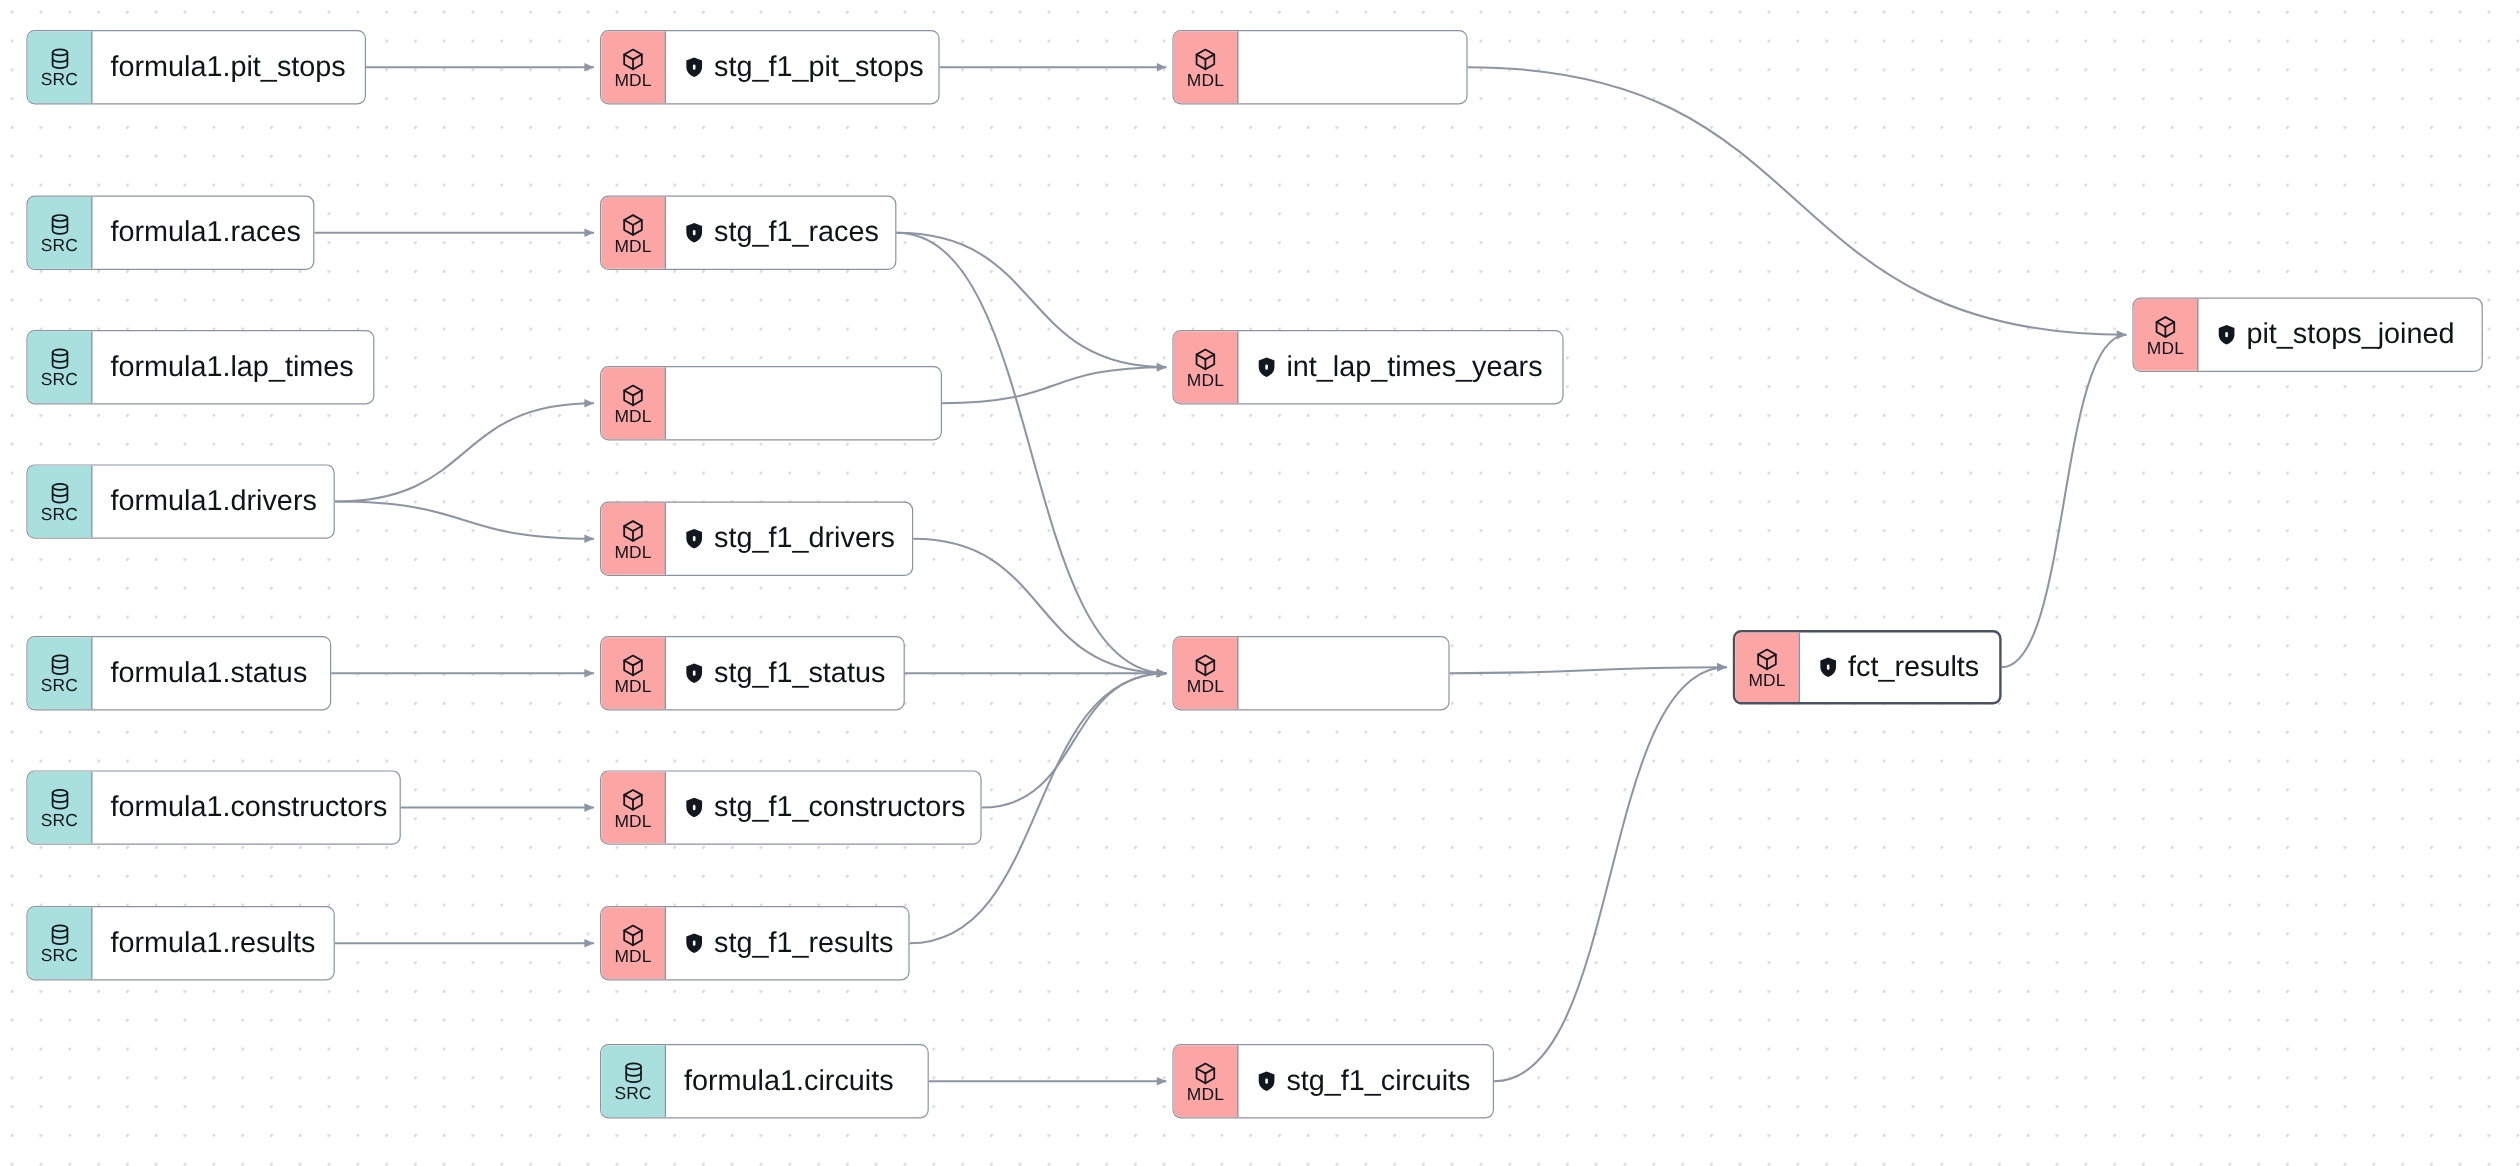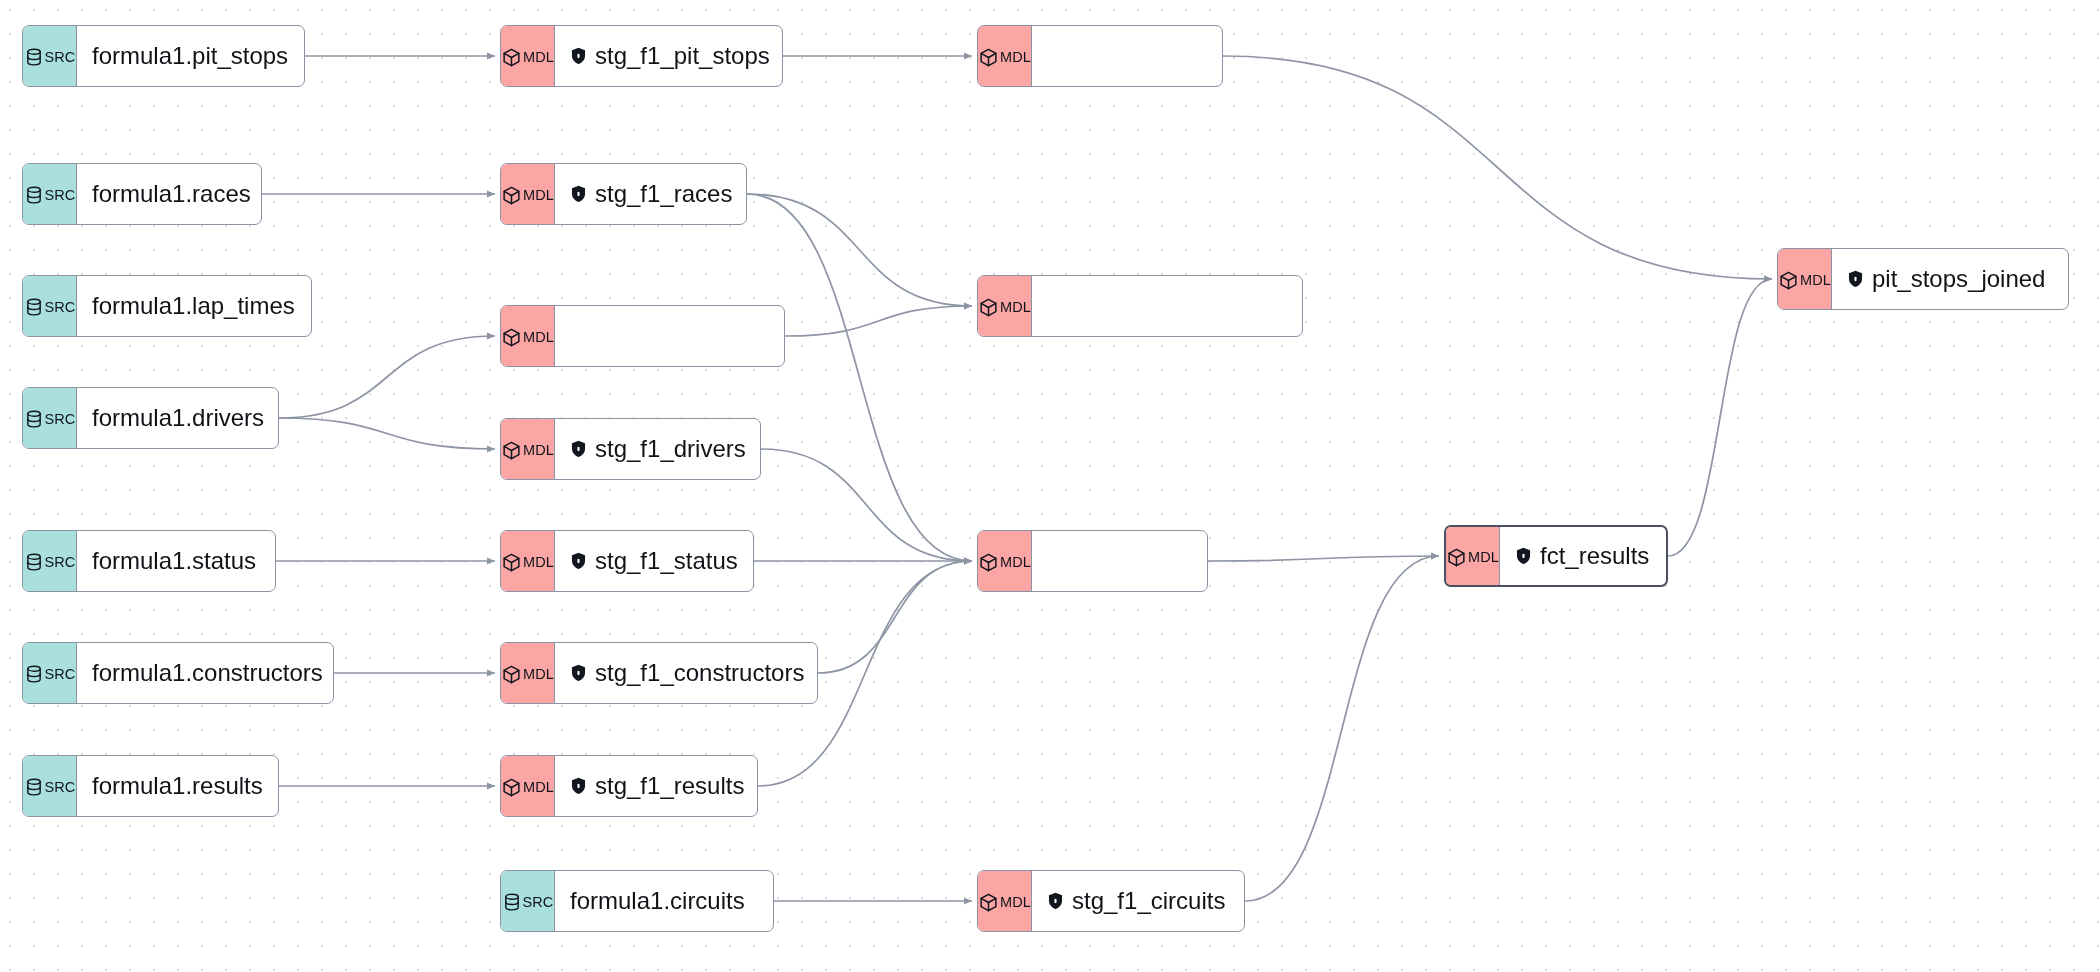--- a/index.html
+++ b/index.html
@@ -43,21 +43,21 @@
     box-shadow: 0 0 0 0 rgba(0,0,0,0);
   }
   .node.selected {
     border-color: #4a5160;
     border-width: 2.2px;
   }
   .node .badge {
     flex: 0 0 auto;
     width: 54px;
     display: flex;
-    flex-direction: row;
+    flex-direction: column;
     align-items: center;
     justify-content: center;
     gap: 1px;
     border-right: 1.4px solid #8a93a3;
     padding-top: 2px;
   }
   .node.src .badge { background: #a9e0dd; }
   .node.mdl .badge { background: #fca5a5; }
   .badge .badge-label {
     font-size: 14.5px;
@@ -374,20 +374,27 @@
       </div>
       <div class="node mdl" style="left: 977px; top: 275px; width: 326px;">
         <div class="badge">
           <svg class="badge-icon" width="21" height="21" viewBox="0 0 24 24" fill="none" stroke="#10151c" stroke-width="1.7" stroke-linejoin="round" stroke-linecap="round">
             <path d="M12 2.6 20.4 7.3v9.4L12 21.4 3.6 16.7V7.3z"></path>
             <path d="M3.6 7.3 12 12l8.4-4.7"></path>
             <path d="M12 12v9.4"></path>
           </svg>
           <span class="badge-label">MDL</span>
         </div>
+        <div class="body">
+          <svg class="shield-icon" width="17" height="18" viewBox="0 0 20 22">
+            <path d="M10 1 18 4.1v6.4c0 5.1-3.4 8.8-8 10.4-4.6-1.6-8-5.3-8-10.4V4.1z" fill="#12171f"></path>
+            <rect x="8.7" y="8.2" width="2.6" height="5.4" rx="1.3" fill="#ffffff"></rect>
+          </svg>
+          <span class="label">int_lap_times_years</span>
+        </div>
       </div>
       <div class="node mdl" style="left: 977px; top: 530px; width: 231px;">
         <div class="badge">
           <svg class="badge-icon" width="21" height="21" viewBox="0 0 24 24" fill="none" stroke="#10151c" stroke-width="1.7" stroke-linejoin="round" stroke-linecap="round">
             <path d="M12 2.6 20.4 7.3v9.4L12 21.4 3.6 16.7V7.3z"></path>
             <path d="M3.6 7.3 12 12l8.4-4.7"></path>
             <path d="M12 12v9.4"></path>
           </svg>
           <span class="badge-label">MDL</span>
         </div>

